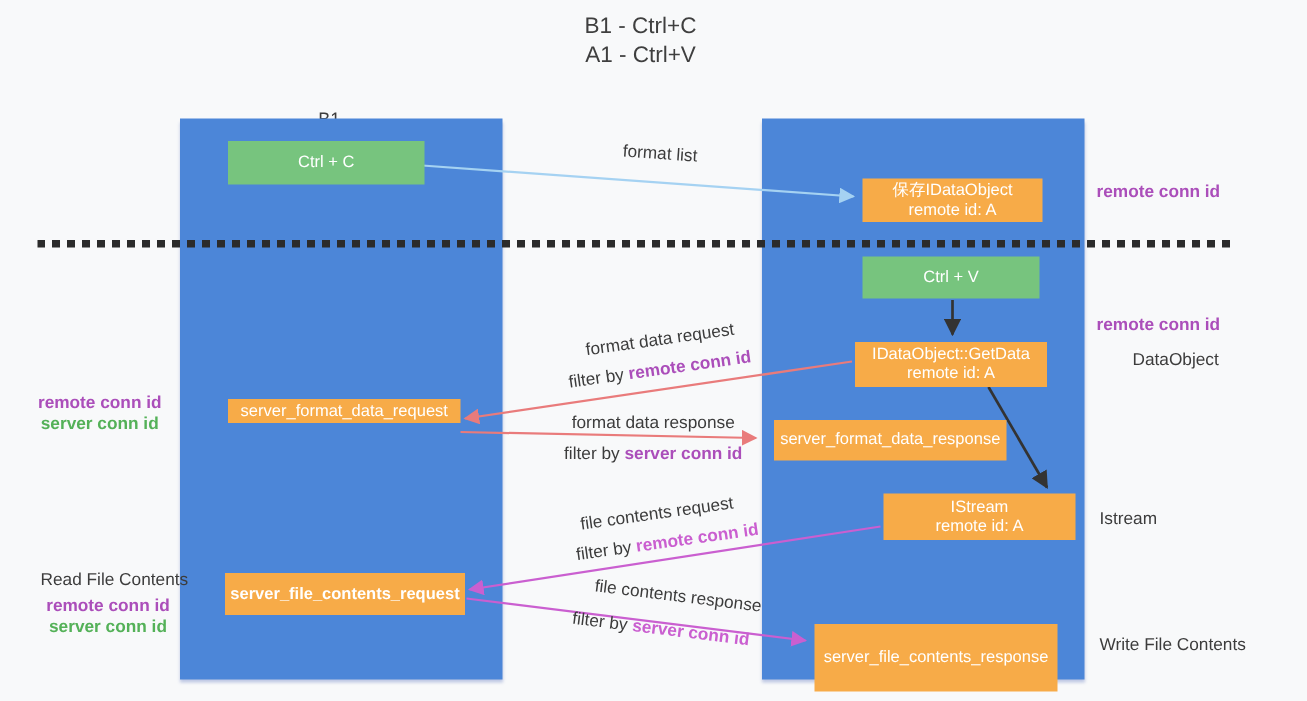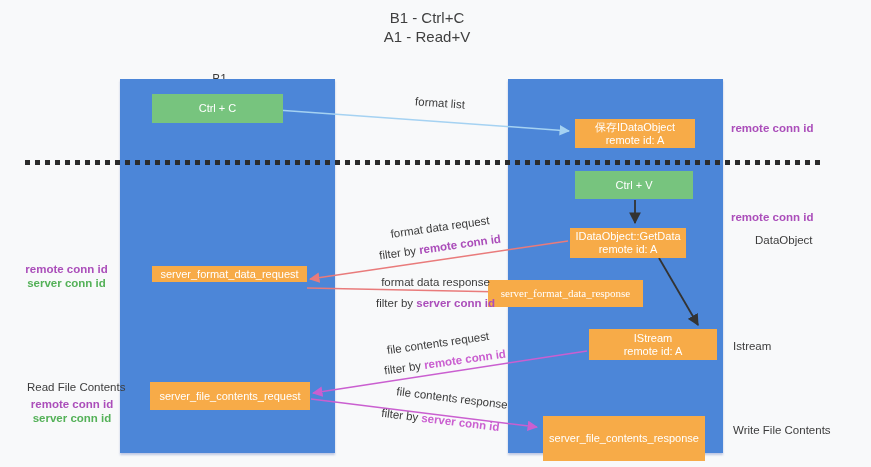--- a/index.html
+++ b/index.html
@@ -29,21 +29,21 @@
   .rot-slight{transform:rotate(4deg);}
   svg.wires{left:0;top:0;pointer-events:none;}
 </style>
 </head>
 <body>
 
 <div class="canvas">
 
   <div class="abs title">
     <div>B1 - Ctrl+C</div>
-    <div>A1 - Read+V</div>
+    <div>A1 - Ctrl+V</div>
   </div>
 
   <div class="abs col-header" style="left:112px;width:215px;margin-top:26px;">
     <div>B1</div>
     <div>connection</div>
   </div>
 
   <div class="abs column" style="left:120px;width:215px;"></div>
   <div class="abs column" style="left:508px;width:215px;"></div>
 
@@ -72,36 +72,36 @@
     <line x1="587" y1="351" x2="313" y2="393" style="stroke:var(--arrow-magenta)" stroke-width="1.5" marker-end="url(#m-mag)"></line>
     <line x1="311" y1="399" x2="537" y2="427" style="stroke:var(--arrow-magenta)" stroke-width="1.5" marker-end="url(#m-mag)"></line>
   </svg>
 
   <div class="abs node green" style="left:152px;top:94px;width:131px;height:29px;">
     <span>Ctrl + C</span>
   </div>
   <div class="abs node orange" style="left:152px;top:266px;width:155px;height:16px;">
     <span>server_format_data_request</span>
   </div>
-  <div class="abs node orange" style="left:150px;top:382px;width:160px;height:28px;">
+  <div class="abs node orange" style="left:150px;top:382px;width:160px;height:28px;font-weight:bold;">
     <span>server_file_contents_request</span>
   </div>
 
   <div class="abs node orange" style="left:575px;top:119px;width:120px;height:29px;">
     <span>保存IDataObject</span>
     <span>remote id: A</span>
   </div>
   <div class="abs node green" style="left:575px;top:171px;width:118px;height:28px;">
     <span>Ctrl + V</span>
   </div>
-  <div class="abs node orange" style="left:570px;top:228px;width:116px;height:30px;">
+  <div class="abs node orange" style="left:570px;top:228px;width:128px;height:30px;">
     <span>IDataObject::GetData</span>
     <span>remote id: A</span>
   </div>
-  <div class="abs node orange" style="left:488px;top:280px;width:155px;height:27px;font-family:Liberation Serif, serif;">
+  <div class="abs node orange" style="left:516px;top:280px;width:155px;height:27px;">
     <span>server_format_data_response</span>
   </div>
   <div class="abs node orange" style="left:589px;top:329px;width:128px;height:31px;">
     <span>IStream</span>
     <span>remote id: A</span>
   </div>
   <div class="abs node orange" style="left:543px;top:416px;width:162px;height:45px;">
     <span>server_file_contents_response</span>
   </div>
 

